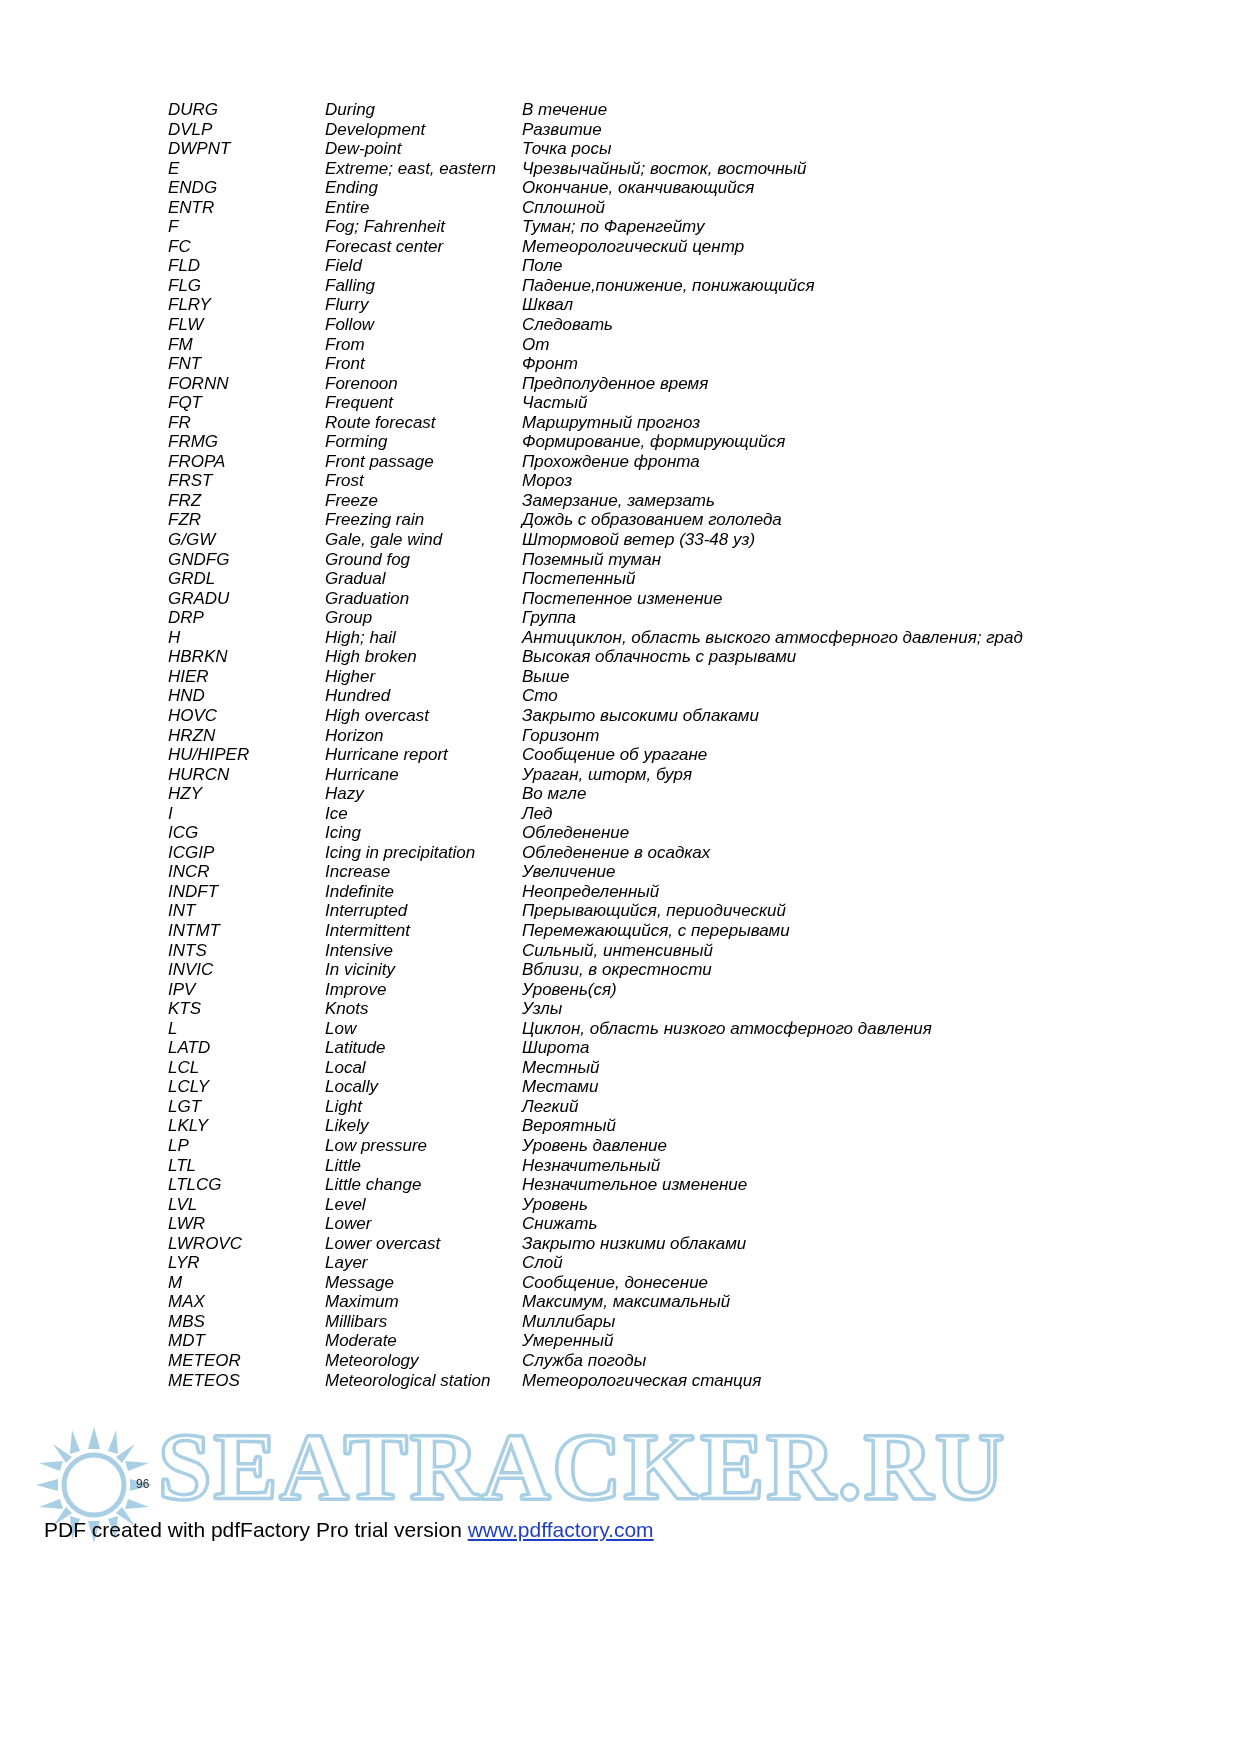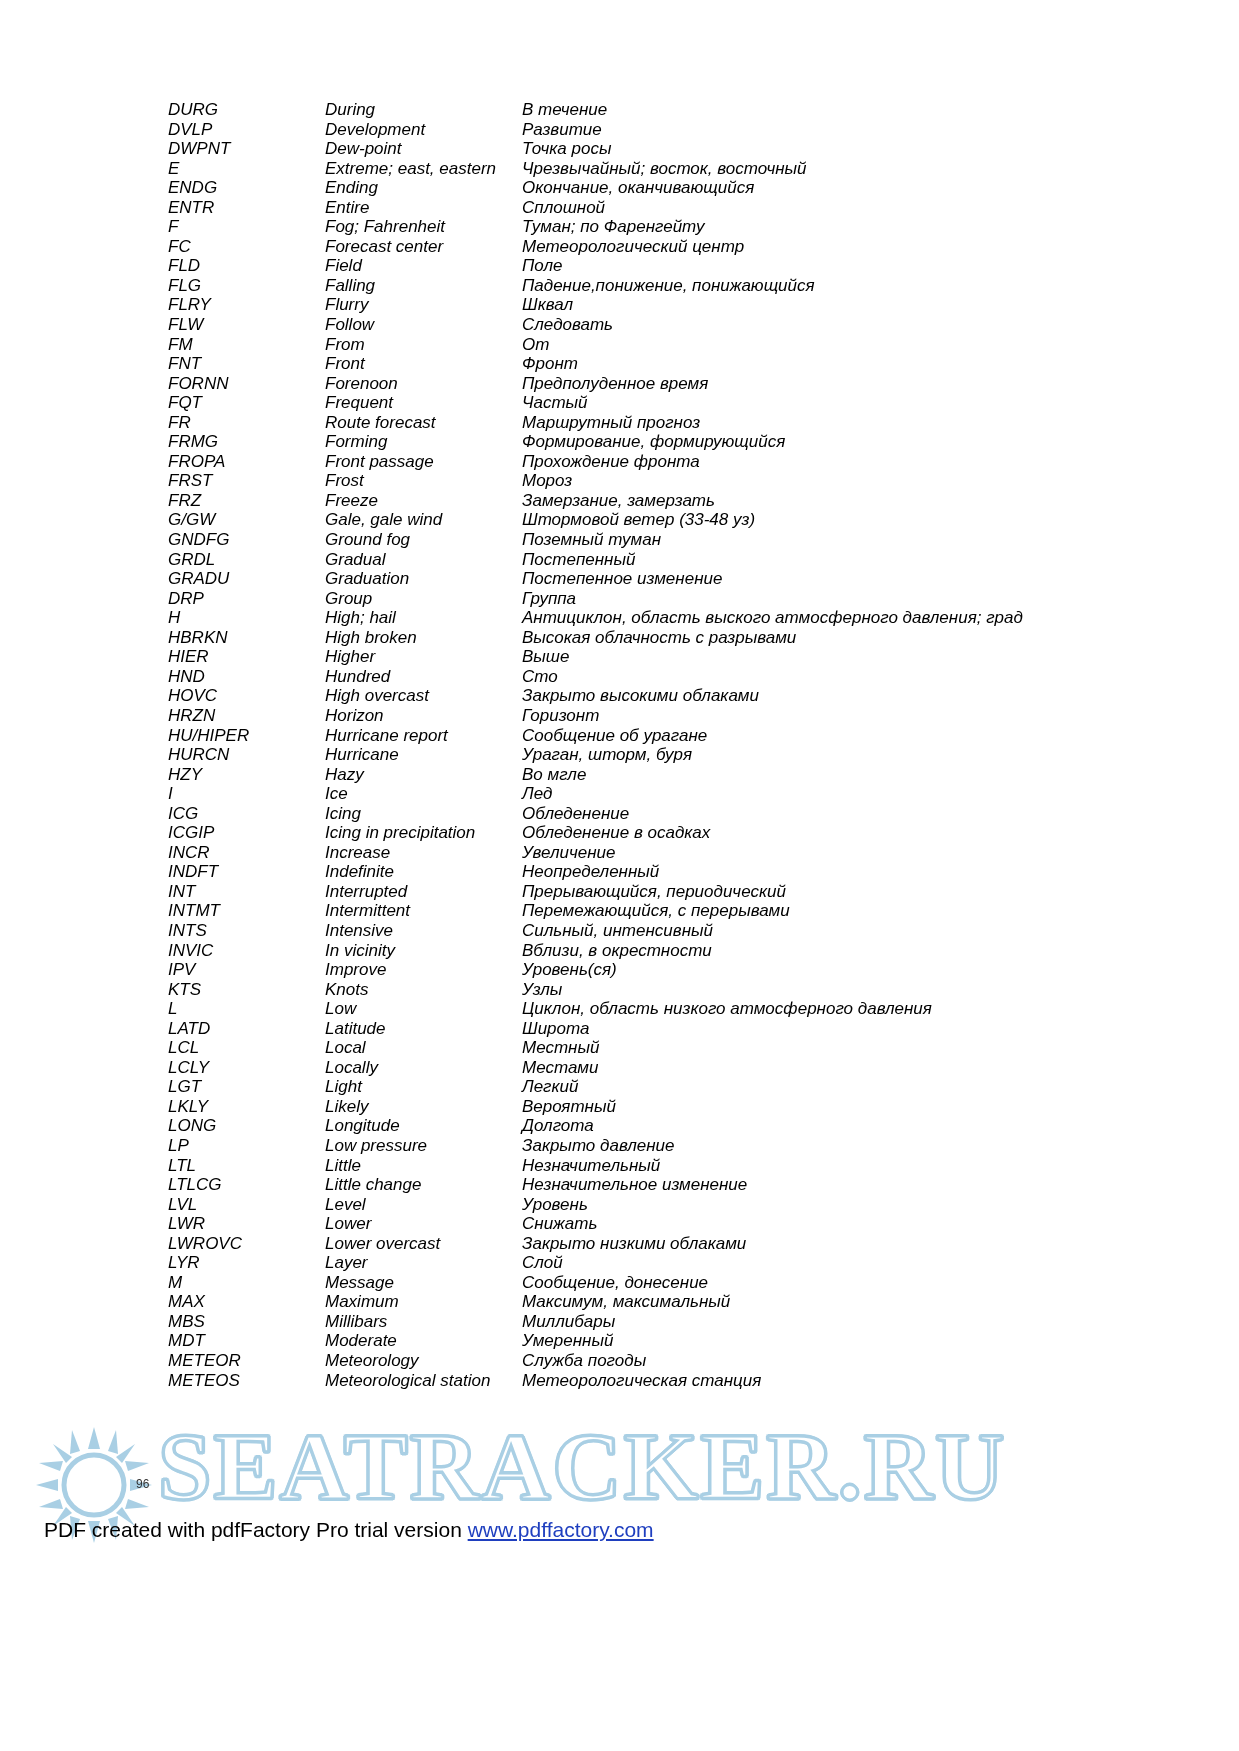--- a/index.html
+++ b/index.html
@@ -204,20 +204,25 @@
         <div class="col-abbr">FRST</div>
         <div class="col-en">Frost</div>
         <div class="col-ru">Мороз</div>
       </div>
       <div class="row">
         <div class="col-abbr">FRZ</div>
         <div class="col-en">Freeze</div>
         <div class="col-ru">Замерзание, замерзать</div>
       </div>
       <div class="row">
+        <div class="col-abbr">FZR</div>
+        <div class="col-en">Freezing rain</div>
+        <div class="col-ru">Дождь с образованием гололеда</div>
+      </div>
+      <div class="row">
         <div class="col-abbr">G/GW</div>
         <div class="col-en">Gale, gale wind</div>
         <div class="col-ru">Штормовой ветер (33-48 уз)</div>
       </div>
       <div class="row">
         <div class="col-abbr">GNDFG</div>
         <div class="col-en">Ground fog</div>
         <div class="col-ru">Поземный туман</div>
       </div>
       <div class="row">
@@ -359,28 +364,23 @@
         <div class="col-abbr">LGT</div>
         <div class="col-en">Light</div>
         <div class="col-ru">Легкий</div>
       </div>
       <div class="row">
         <div class="col-abbr">LKLY</div>
         <div class="col-en">Likely</div>
         <div class="col-ru">Вероятный</div>
       </div>
       <div class="row">
-        <div class="col-abbr">LONG</div>
-        <div class="col-en">Longitude</div>
-        <div class="col-ru">Долгота</div>
-      </div>
-      <div class="row">
         <div class="col-abbr">LP</div>
         <div class="col-en">Low pressure</div>
-        <div class="col-ru">Закрыто давление</div>
+        <div class="col-ru">Уровень давление</div>
       </div>
       <div class="row">
         <div class="col-abbr">LTL</div>
         <div class="col-en">Little</div>
         <div class="col-ru">Незначительный</div>
       </div>
       <div class="row">
         <div class="col-abbr">LTLCG</div>
         <div class="col-en">Little change</div>
         <div class="col-ru">Незначительное изменение</div>

